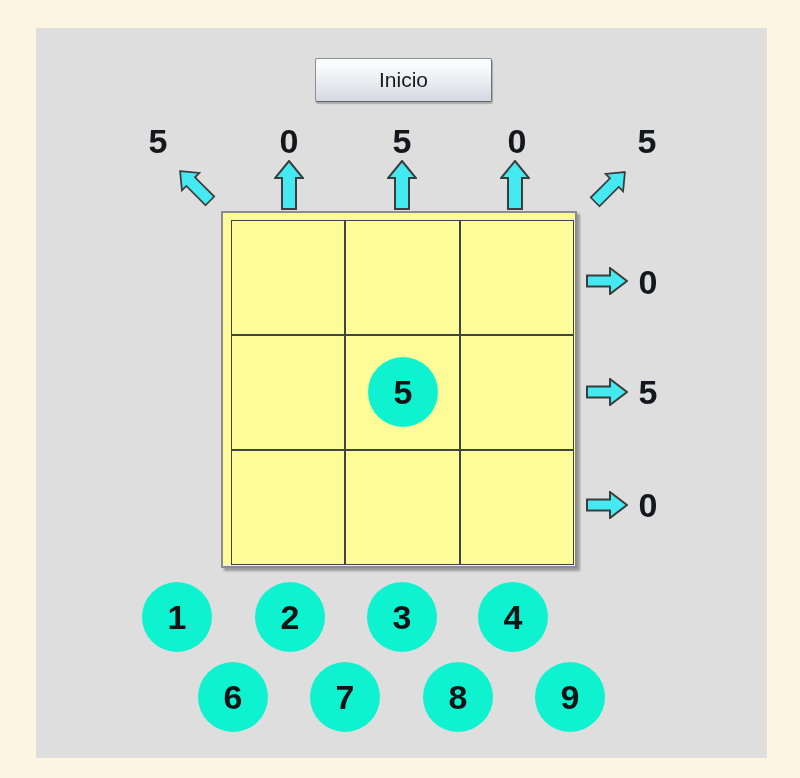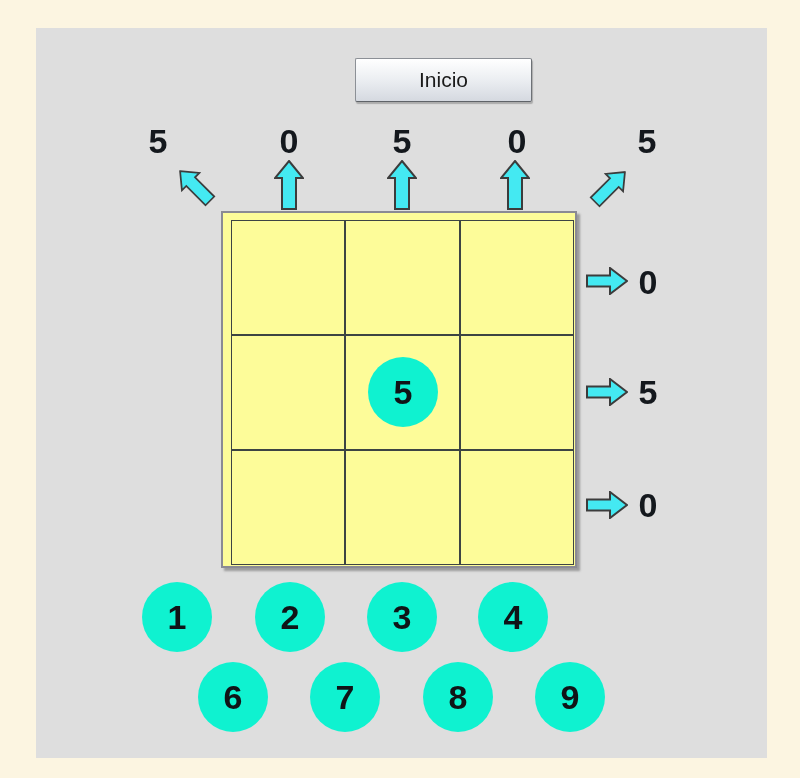--- a/index.html
+++ b/index.html
@@ -15,21 +15,21 @@
   }
   .btn{
     position:absolute; left:315px; top:58px; width:177px; height:44px;
     background:linear-gradient(#ffffff, #e9ecf0 55%, #d5d9e0);
     border:1px solid #8c9096; border-bottom-color:#5f6368; border-right-color:#6d7176;
     border-radius:2px;
     box-shadow:1px 2px 1px rgba(80,80,80,0.35);
     font-family:"Liberation Sans", sans-serif;
     font-size:21px; color:#1a1a1a;
     display:flex; align-items:center; justify-content:center;
-    cursor:pointer; padding:0;margin-left:40px;
+    cursor:pointer; padding:0;
   }
   .num{
     position:absolute; transform:translate(-50%,-50%);
     font-size:34px; font-weight:bold; color:#14181d; line-height:1;
     white-space:nowrap;
   }
   .arrow{ position:absolute; }
   .arrow polygon{ fill:#44E9F2; stroke:#3c3c3c; stroke-width:2; stroke-linejoin:miter; }
   .board-frame{
     position:absolute; left:221px; top:211px; width:352px; height:353px;

